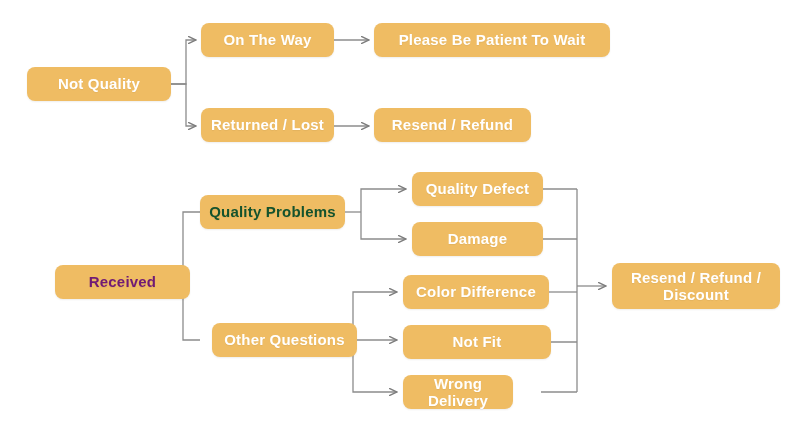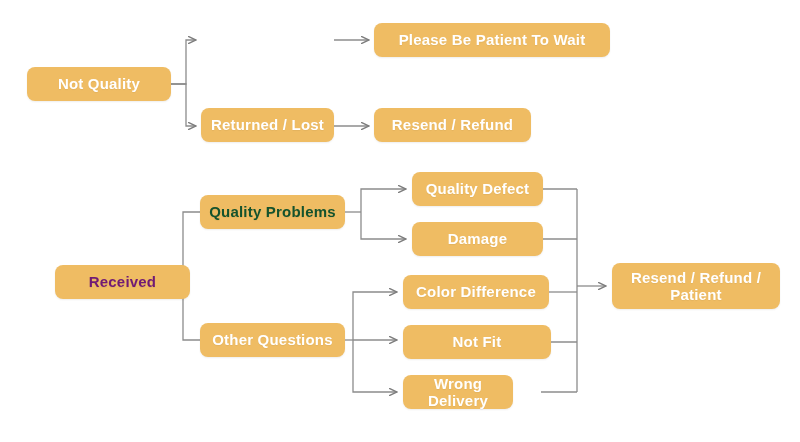--- a/index.html
+++ b/index.html
@@ -77,26 +77,27 @@
       <path d="M543,239 L577,239"></path>
       <path d="M549,292 L577,292"></path>
       <path d="M539,342 L577,342"></path>
       <path d="M541,392 L577,392"></path>
       <path d="M577,189 L577,392"></path>
       <path d="M577,286 L606,286" marker-end="url(#arrowhead)"></path>
     </g>
   </svg>
 
   <div class="node" style="left: 27px; top: 67px; width: 144px; height: 34px; background: rgb(239, 188, 99); color: rgb(255, 255, 255);">Not Quality</div>
+  <div class="node" style="left: 201px; top: 23px; width: 133px; height: 34px; background: rgb(239, 188, 99); color: rgb(255, 255, 255);">On The Way</div>
   <div class="node" style="left: 374px; top: 23px; width: 236px; height: 34px; background: rgb(239, 188, 99); color: rgb(255, 255, 255);">Please Be Patient To Wait</div>
   <div class="node" style="left: 201px; top: 108px; width: 133px; height: 34px; background: rgb(239, 188, 99); color: rgb(255, 255, 255);">Returned / Lost</div>
   <div class="node" style="left: 374px; top: 108px; width: 157px; height: 34px; background: rgb(239, 188, 99); color: rgb(255, 255, 255);">Resend / Refund</div>
   <div class="node" style="left: 31px; top: 265px; width: 135px; height: 34px; background: rgb(239, 188, 99); color: #701a75; margin-left: 24px;">Received</div>
   <div class="node" style="left: 200px; top: 195px; width: 145px; height: 34px; background: rgb(239, 188, 99); color: #14532d;">Quality Problems</div>
-  <div class="node" style="left: 200px; top: 323px; width: 145px; height: 34px; background: rgb(239, 188, 99); color: rgb(255, 255, 255);">Other Questions</div>
+  <div class="node" style="left: 212px; top: 323px; width: 145px; height: 34px; background: rgb(239, 188, 99); color: rgb(255, 255, 255);">Other Questions</div>
   <div class="node" style="left: 412px; top: 172px; width: 131px; height: 34px; background: rgb(239, 188, 99); color: rgb(255, 255, 255);">Quality Defect</div>
   <div class="node" style="left: 412px; top: 222px; width: 131px; height: 34px; background: rgb(239, 188, 99); color: rgb(255, 255, 255);">Damage</div>
   <div class="node" style="left: 403px; top: 275px; width: 146px; height: 34px; background: rgb(239, 188, 99); color: rgb(255, 255, 255);">Color Difference</div>
   <div class="node" style="left: 403px; top: 325px; width: 148px; height: 34px; background: rgb(239, 188, 99); color: rgb(255, 255, 255);">Not Fit</div>
   <div class="node" style="left: 403px; top: 375px; width: 110px; height: 34px; background: rgb(239, 188, 99); color: rgb(255, 255, 255);">Wrong Delivery</div>
-  <div class="node" style="left: 612px; top: 263px; width: 168px; height: 46px; background: rgb(239, 188, 99); color: rgb(255, 255, 255);">Resend / Refund / Patient</div>
+  <div class="node" style="left: 612px; top: 263px; width: 168px; height: 46px; background: rgb(239, 188, 99); color: rgb(255, 255, 255);">Resend / Refund / Discount</div>
 
 </div>
 
 </body></html>

